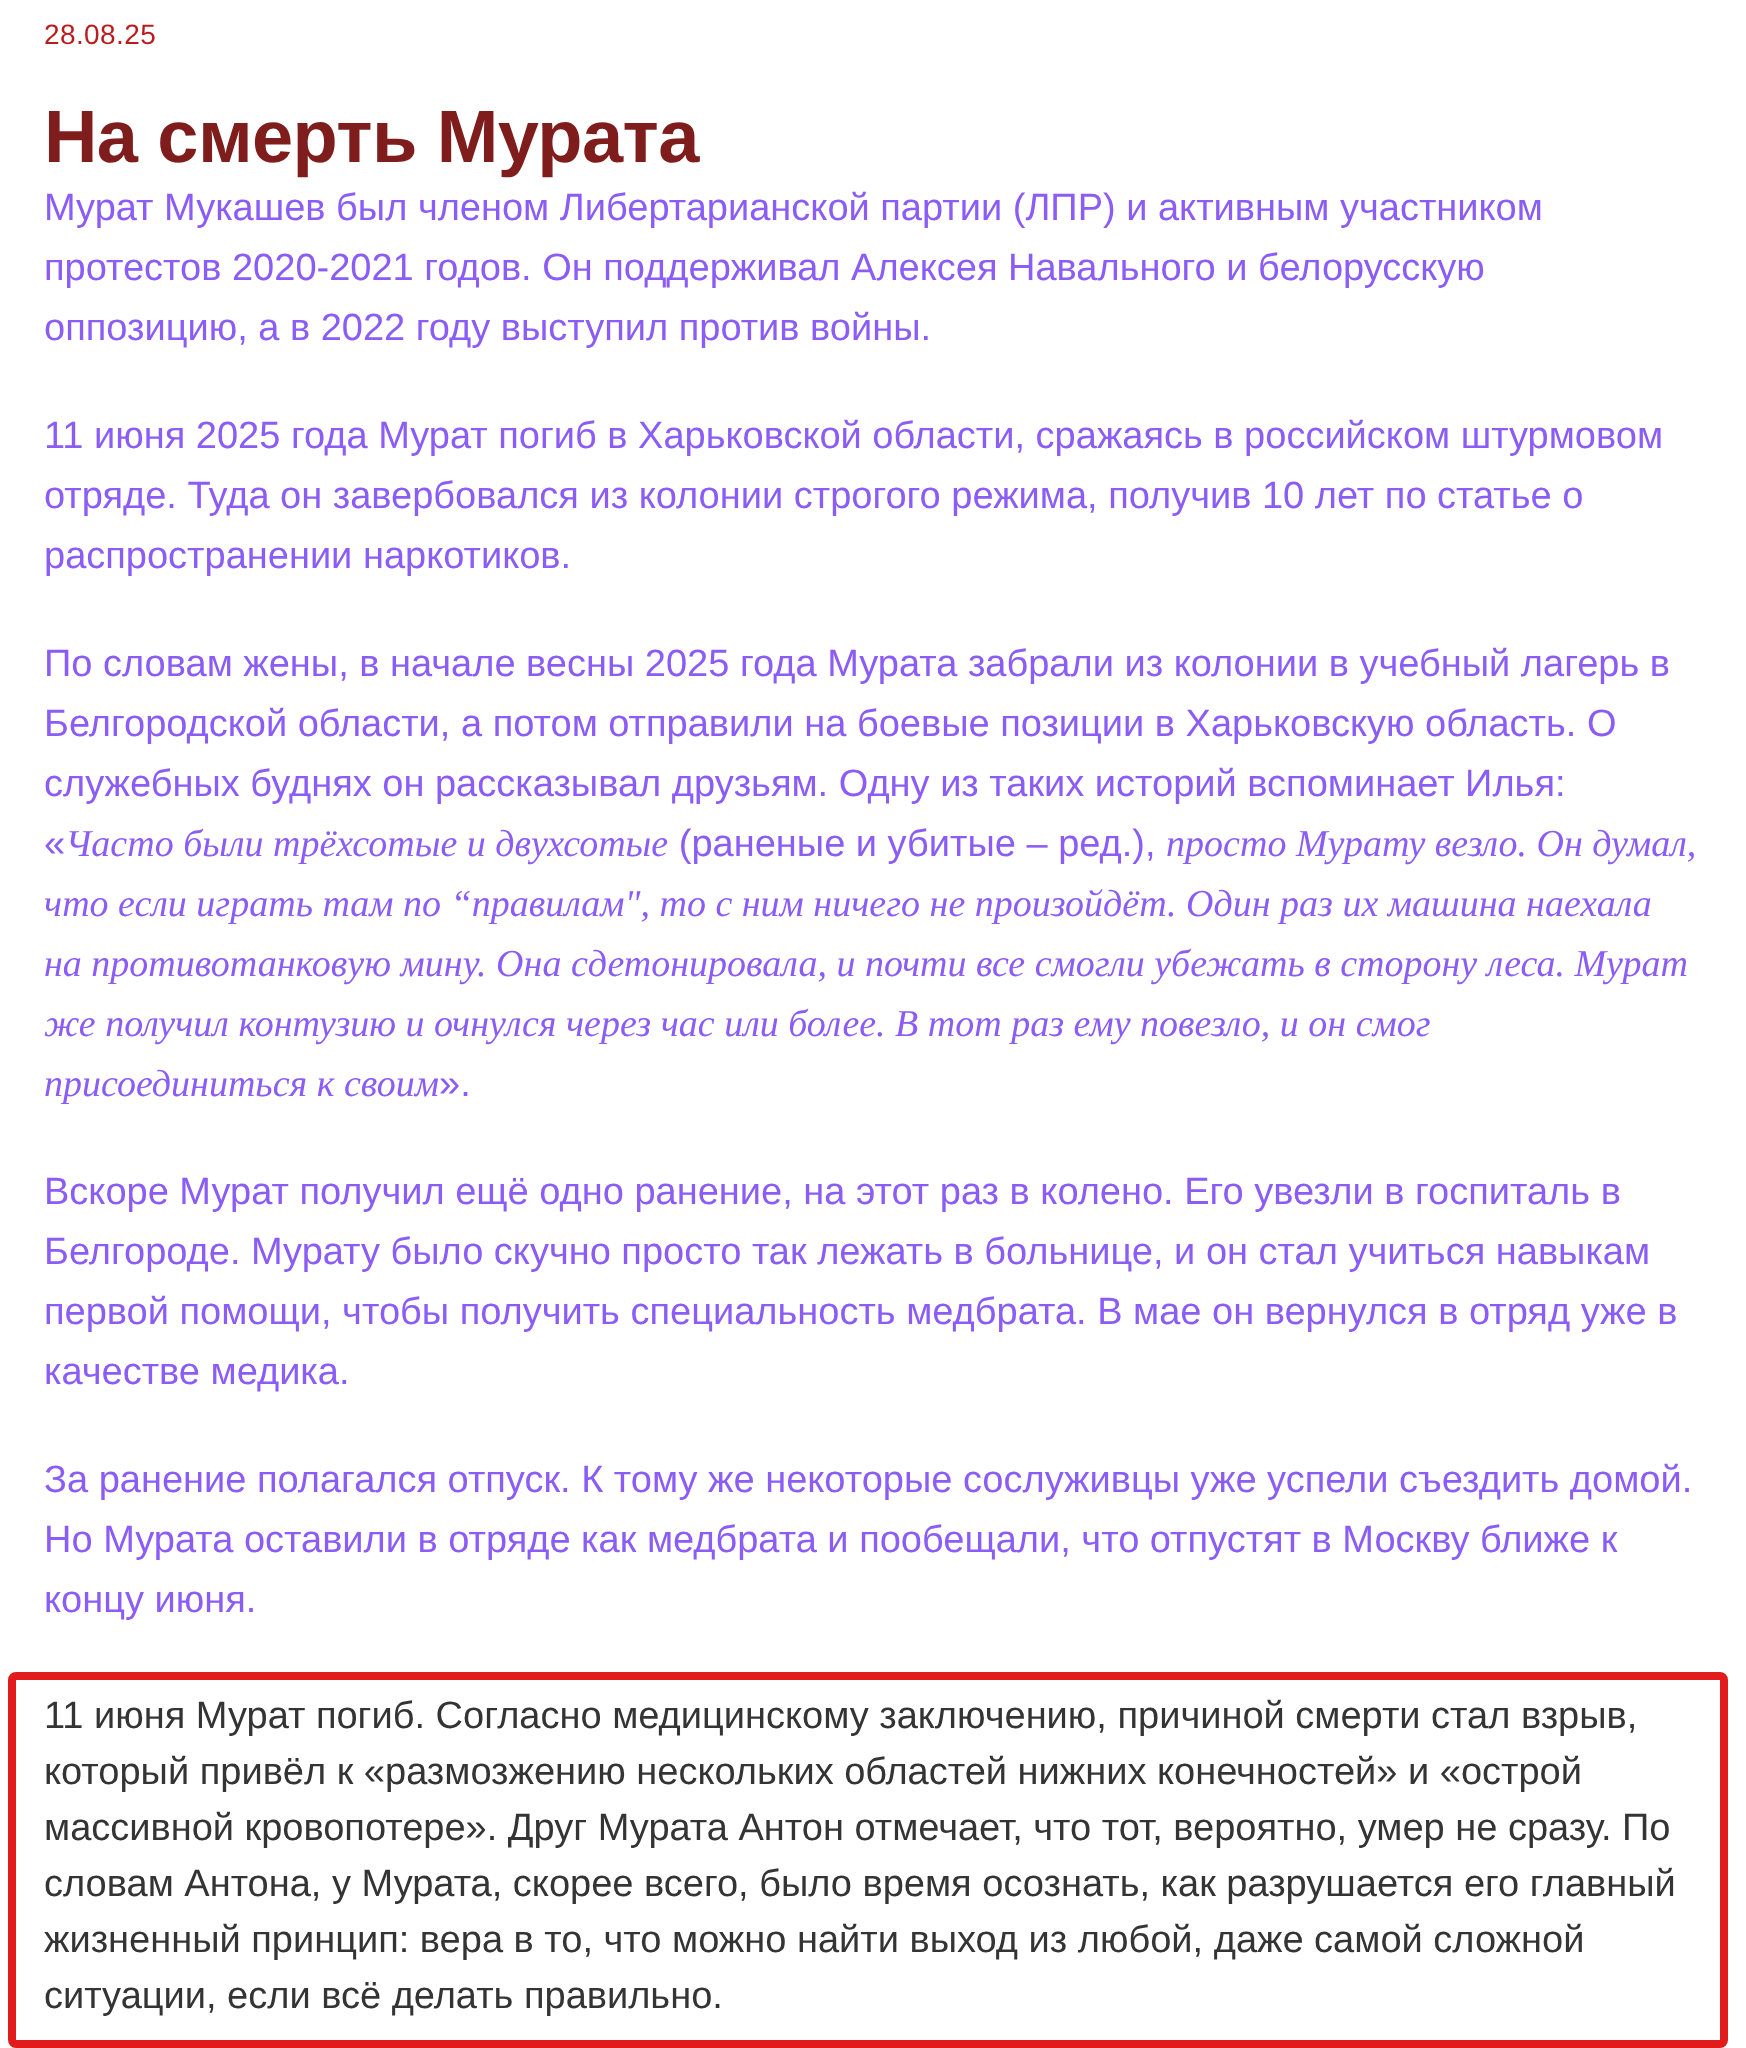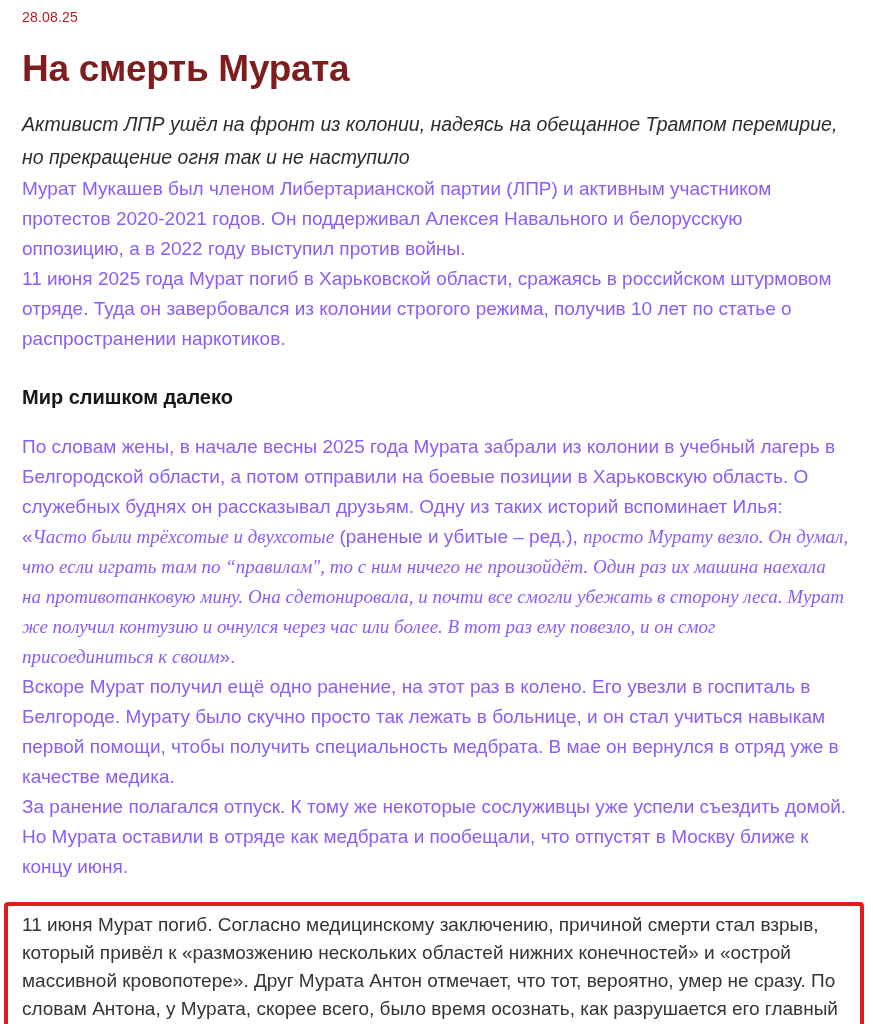--- a/index.html
+++ b/index.html
@@ -40,20 +40,21 @@
     color: #2c2c2c;
   }
   .body-text p {
     margin: 0;
     font-size: 19px;
     line-height: 30px;
     color: #8b5cf6;
   }
   .body-text p + p,
   .body-text .para-gap {
+    margin-top: 24px;
   }
   h2.section-heading {
     margin: 30px 0 0 0;
     font-size: 20px;
     line-height: 26px;
     font-weight: 700;
     color: #161616;
   }
   h2.section-heading + p {
     margin-top: 22px;
@@ -75,29 +76,27 @@
 </style>
 </head>
 <body>
 
 <div class="article">
 
   <div class="date">28.08.25</div>
 
   <h1 class="title">На смерть Мурата</h1>
 
-  <div class="subtitle">Активист ЛПР ушёл на фронт из колонии, надеясь на обещанное Трампом перемирие, но прекращение огня так и не наступило</div>
 
   <div class="body-text para-gap">
 
     <p>Мурат Мукашев был членом Либертарианской партии (ЛПР) и активным участником протестов 2020-2021 годов. Он поддерживал Алексея Навального и белорусскую оппозицию, а в 2022 году выступил против войны.</p>
 
     <p>11 июня 2025 года Мурат погиб в Харьковской области, сражаясь в российском штурмовом отряде. Туда он завербовался из колонии строгого режима, получив 10 лет по статье о распространении наркотиков.</p>
 
-    <h2 class="section-heading">Мир слишком далеко</h2>
 
     <p><span>По словам жены, в начале весны 2025 года Мурата забрали из колонии в учебный лагерь в Белгородской области, а потом отправили на боевые позиции в Харьковскую область. О служебных буднях он рассказывал друзьям. Одну из таких историй вспоминает Илья: «</span><span class="seg-italic">Часто были трёхсотые и двухсотые</span><span> (раненые и убитые – ред.), </span><span class="seg-italic">просто Мурату везло. Он думал, что если играть там по “правилам", то с ним ничего не произойдёт. Один раз их машина наехала на противотанковую мину. Она сдетонировала, и почти все смогли убежать в сторону леса. Мурат же получил контузию и очнулся через час или более. В тот раз ему повезло, и он смог присоединиться к своим</span><span>».</span></p>
 
     <p>Вскоре Мурат получил ещё одно ранение, на этот раз в колено. Его увезли в госпиталь в Белгороде. Мурату было скучно просто так лежать в больнице, и он стал учиться навыкам первой помощи, чтобы получить специальность медбрата. В мае он вернулся в отряд уже в качестве медика.</p>
 
     <p>За ранение полагался отпуск. К тому же некоторые сослуживцы уже успели съездить домой. Но Мурата оставили в отряде как медбрата и пообещали, что отпустят в Москву ближе к концу июня.</p>
 
     <div class="highlight-box" style="border-color: rgb(226, 28, 28);">
       <p>11 июня Мурат погиб. Согласно медицинскому заключению, причиной смерти стал взрыв, который привёл к «размозжению нескольких областей нижних конечностей» и «острой массивной кровопотере». Друг Мурата Антон отмечает, что тот, вероятно, умер не сразу. По словам Антона, у Мурата, скорее всего, было время осознать, как разрушается его главный жизненный принцип: вера в то, что можно найти выход из любой, даже самой сложной ситуации, если всё делать правильно.</p>
     </div>

